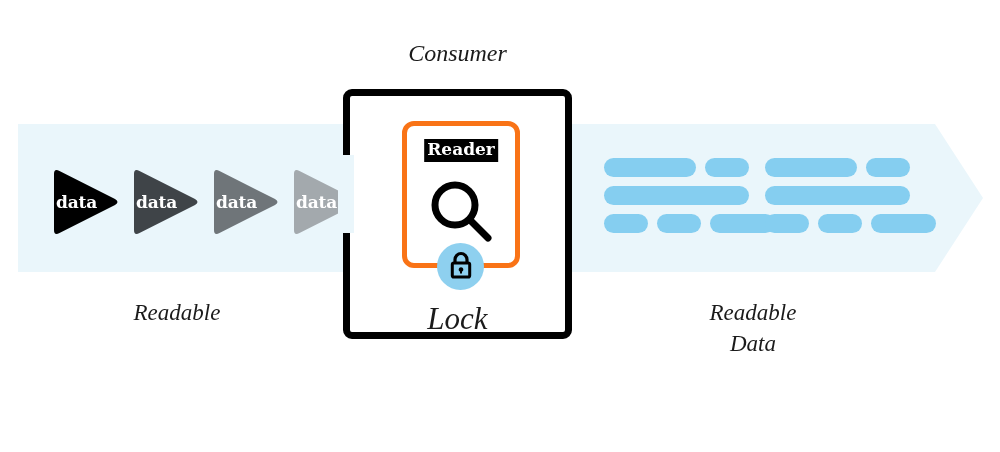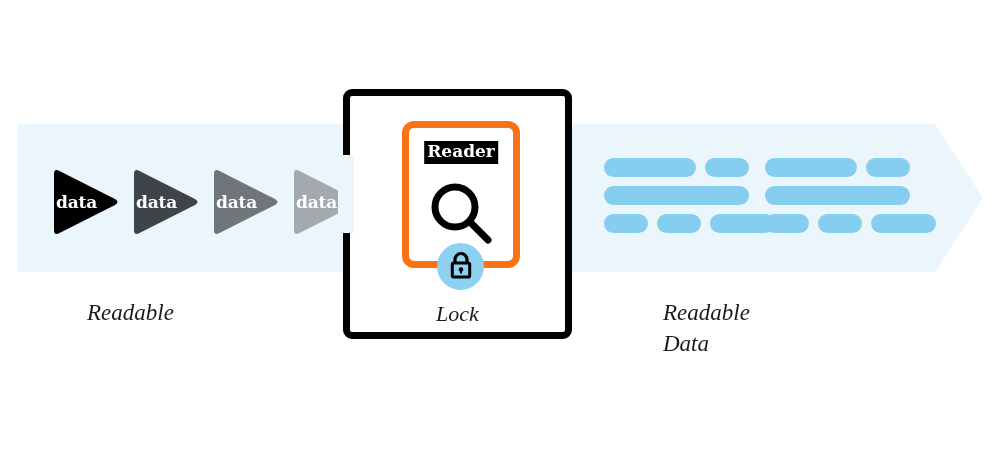--- a/index.html
+++ b/index.html
@@ -102,21 +102,21 @@
   }
 
   
   .reader-card {
     position: absolute;
     left: 402px;
     top: 121px;
     width: 118px;
     height: 147px;
     box-sizing: border-box;
-    border: 7px solid #f97316;
+    border: 5px solid #f97316;
     border-radius: 12px;
     background: #ffffff;
     z-index: 5;
   }
   .reader-label {
     position: absolute;
     left: 50%;
     top: 13px;
     transform: translateX(-50%);
     background: #000000;
@@ -150,21 +150,21 @@
     justify-content: center;
   }
   .lock-caption {
     position: absolute;
     left: 343px;
     top: 301px;
     width: 229px;
     text-align: center;
     font-family: "Liberation Serif", serif;
     font-style: italic;
-    font-size: 22px;
+    font-size: 31px;
     color: #1b1b1b;
     z-index: 7;
   }
 
   
   .bars-group {
     position: absolute;
   }
   .bar-row {
     display: flex;
@@ -173,21 +173,21 @@
   }
   .bar {
     height: 19px;
     border-radius: 10px;
     background: #85cef0;
   }
 
   
   .caption {
     position: absolute;
-    text-align: left;
+    text-align: center;
     font-family: "Liberation Serif", serif;
     font-style: italic;
     font-size: 23px;
     line-height: 1.33;
     color: #1b1b1b;
   }
   .cap-stream { left: 87px; top: 298px; width: 180px; }
   .cap-proc   { left: 663px; top: 298px; width: 180px; }
 </style>
 </head>
@@ -258,20 +258,21 @@
           <div class="bar" style="width: 44px; background: rgb(133, 206, 240);"></div>
           <div class="bar" style="width: 65px; background: rgb(133, 206, 240);"></div>
         </div>
       </div>
     </div>
 
   <div class="consumer-fill"></div>
   <div class="consumer-box"></div>
   <div class="gap-mask"></div>
 
+  <div class="consumer-title">Consumer</div>
 
   <div class="reader-card">
     <div class="reader-label">Reader</div>
     <span class="magnifier">
       <svg width="70" height="70" viewBox="0 0 70 70">
         <circle cx="29" cy="27" r="20" fill="none" stroke="#000000" stroke-width="7"></circle>
         <line x1="44" y1="42" x2="62" y2="60" stroke="#000000" stroke-width="7" stroke-linecap="round"></line>
       </svg>
     </span>
   </div>

